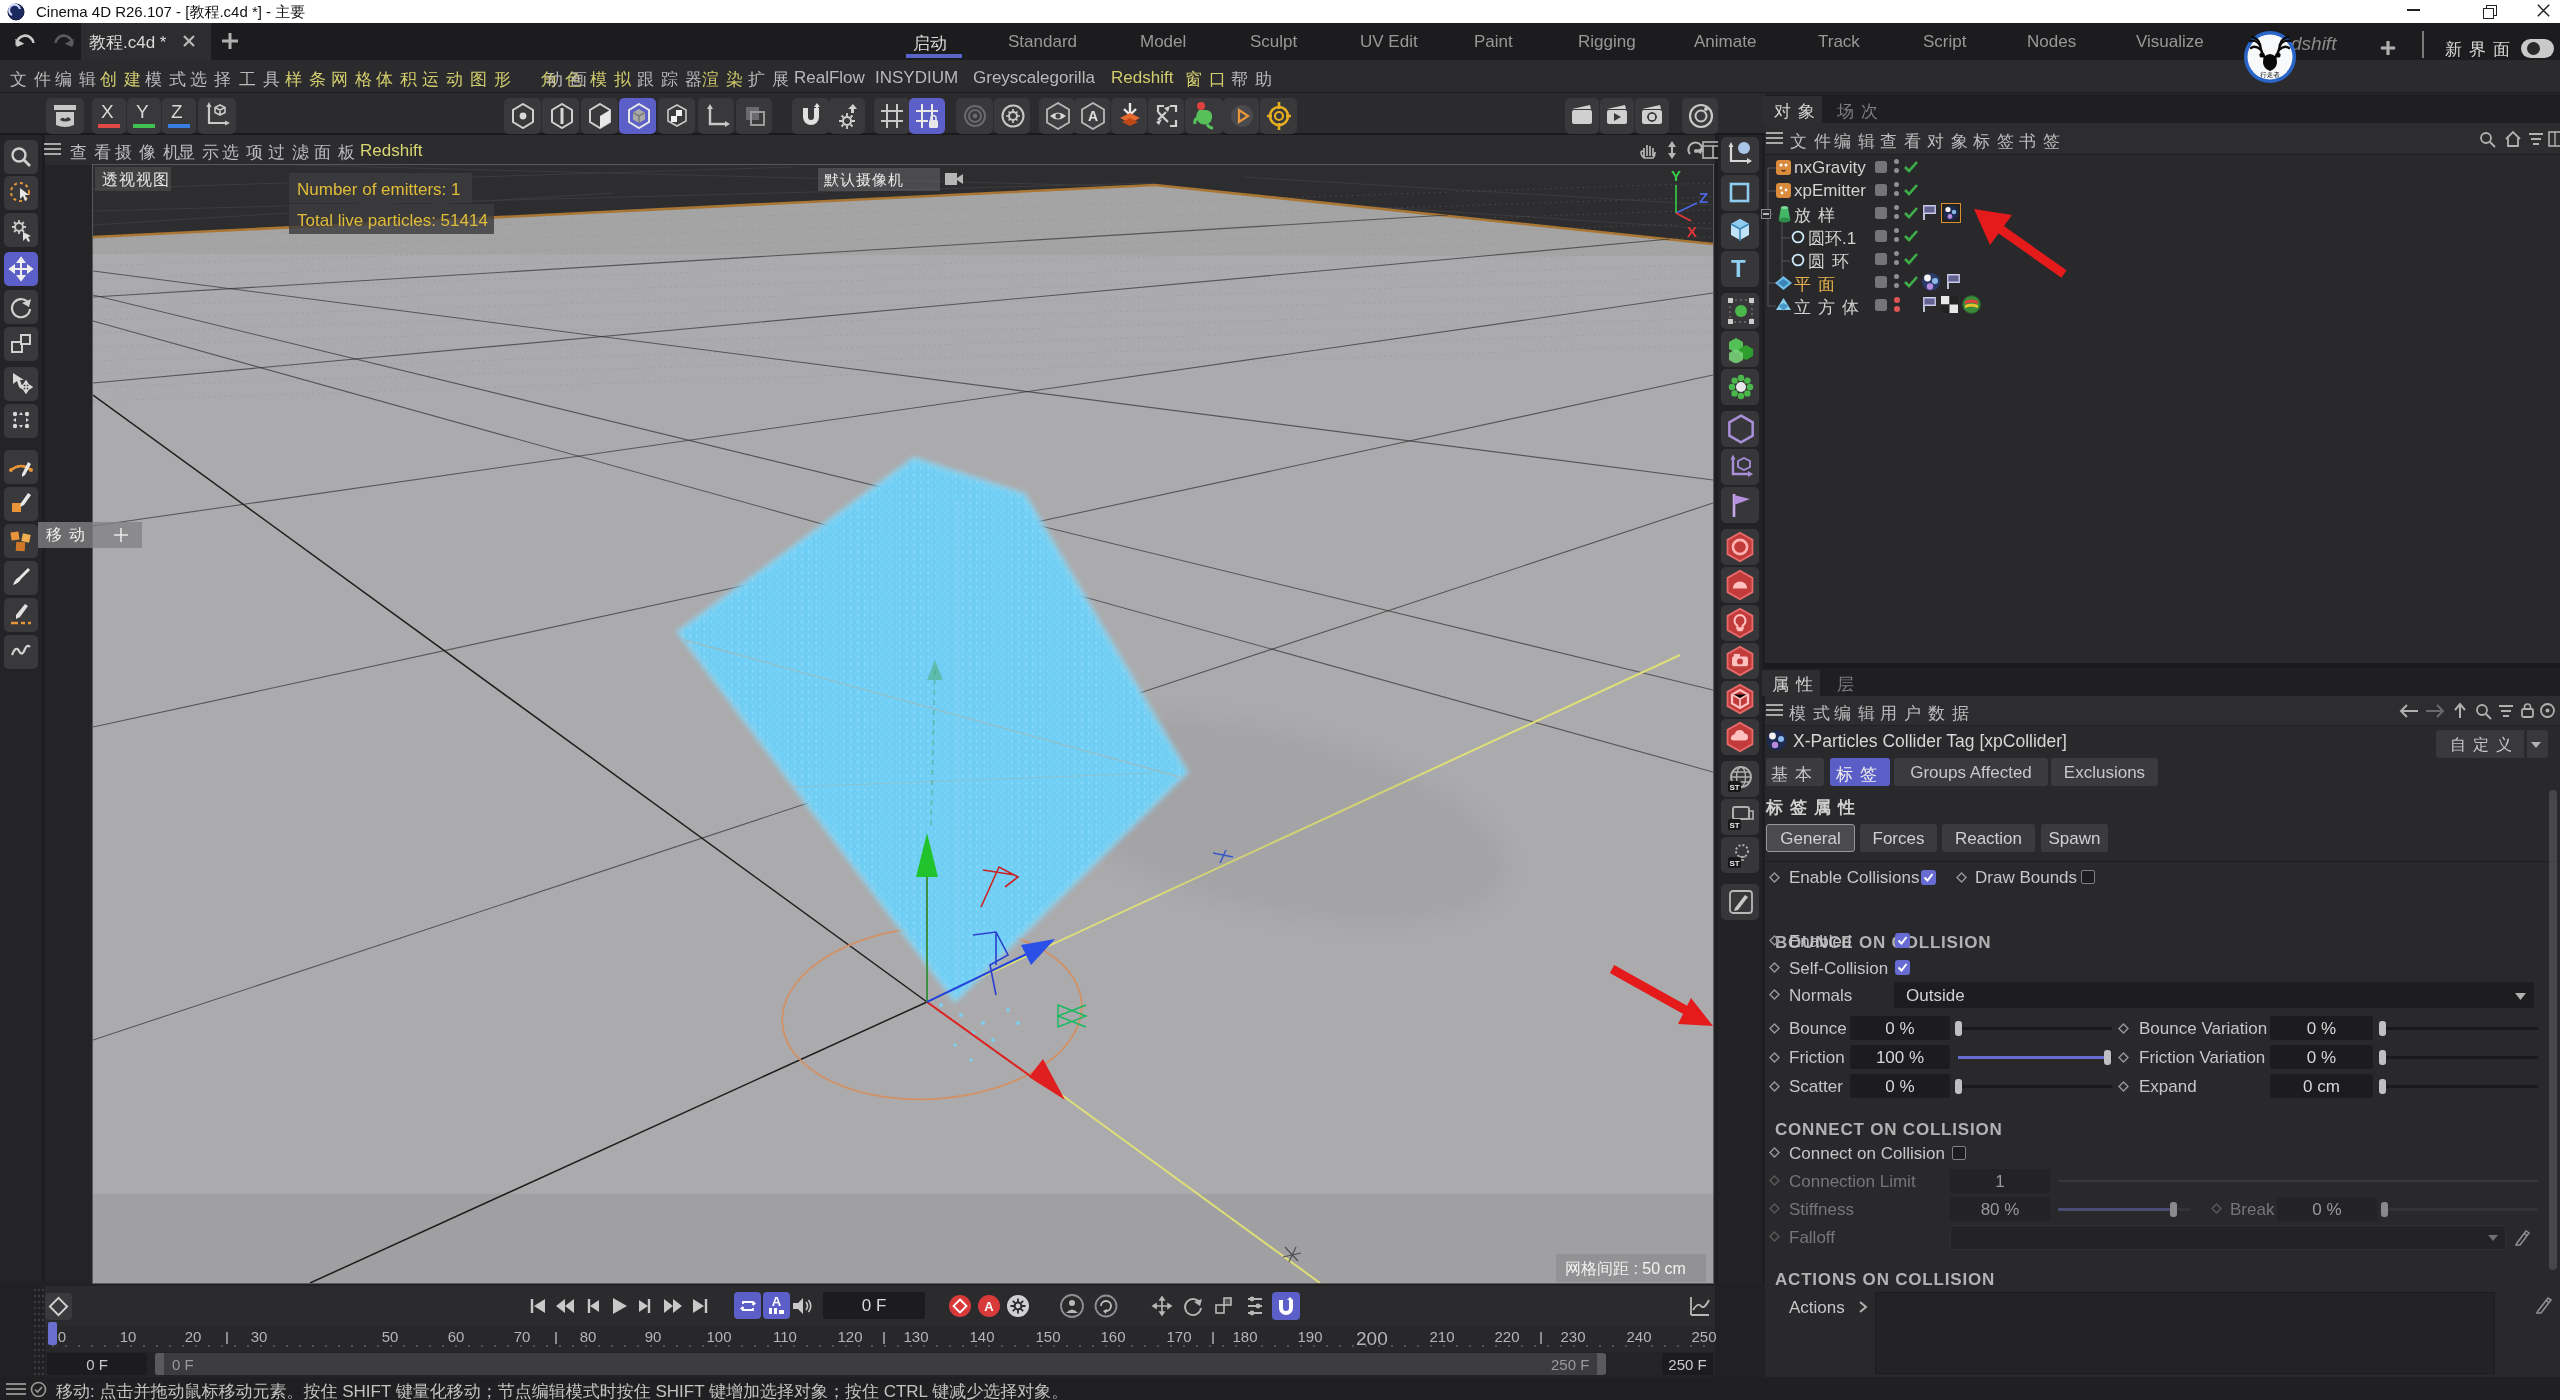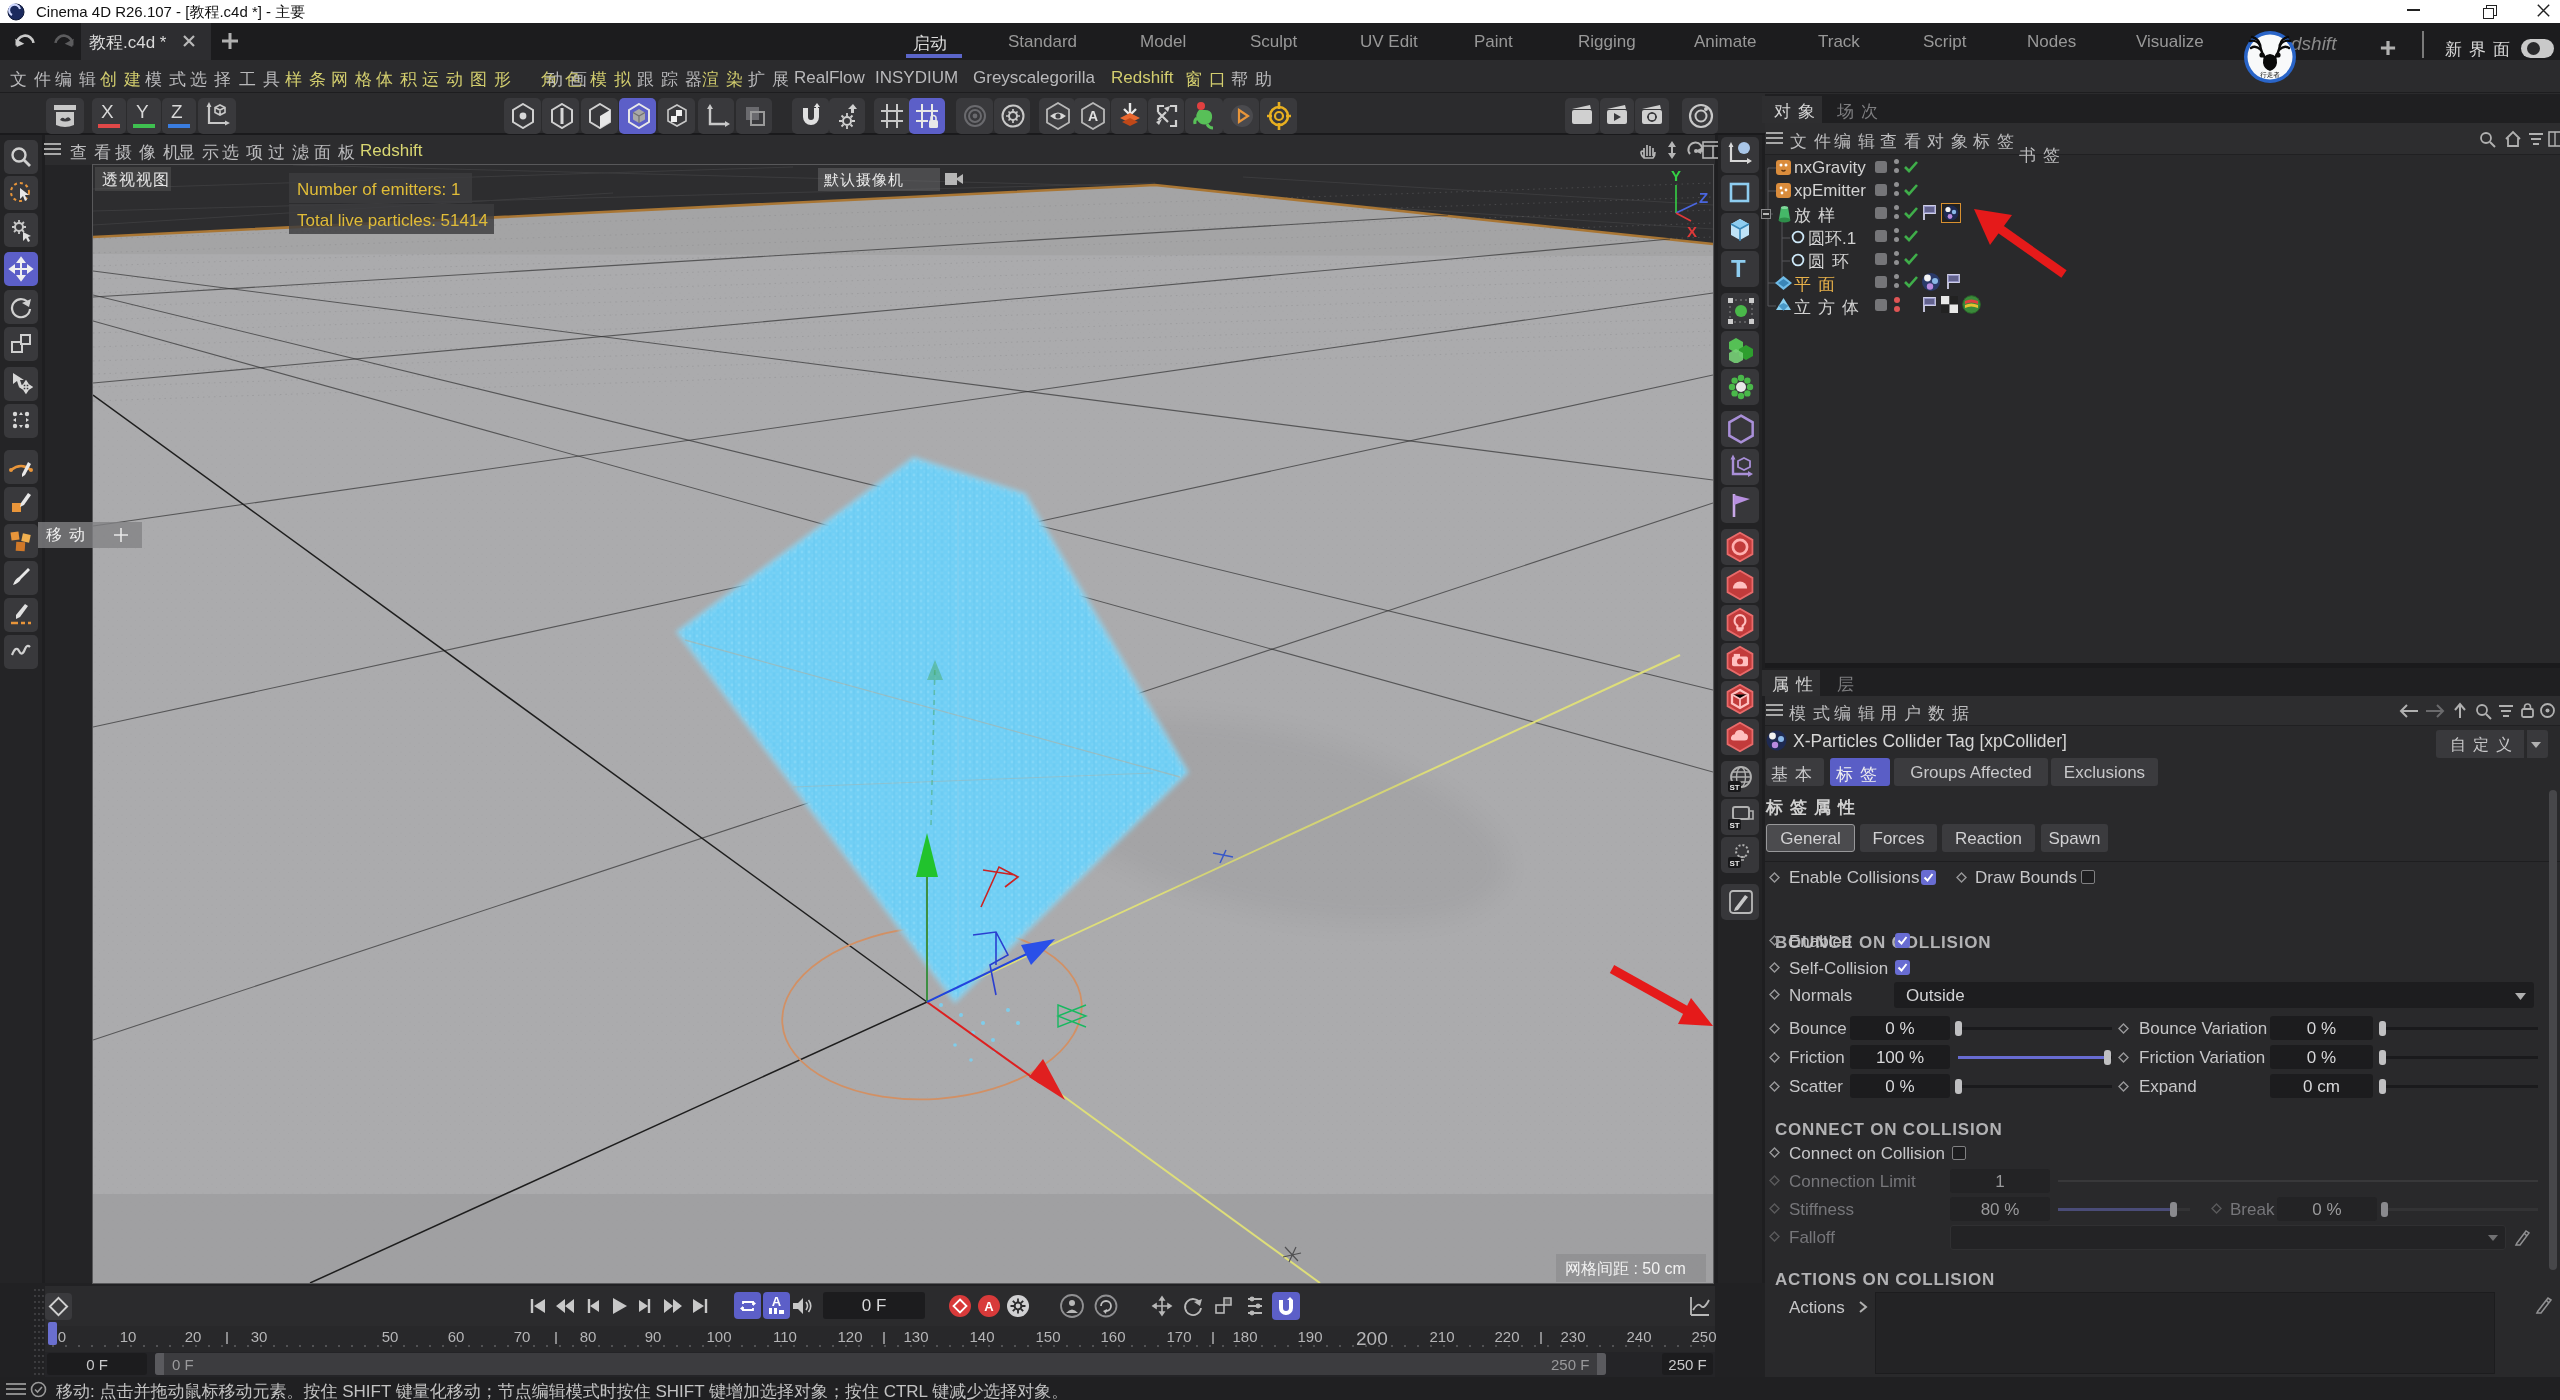--- a/index.html
+++ b/index.html
@@ -623,21 +623,21 @@
 <div class="tx cj" style="left:1837px;top:100px;font-size:17px;color:#7e7e80;">场次</div>
 <div class="ab" style="left:1765px;top:123px;width:795px;height:32px;background:#2d2d2f;border-bottom:1px solid #202022;box-sizing:border-box;"></div>
 <svg class="ab" style="left:1766px;top:131px" width="17" height="14" viewBox="0 0 17 14">
     <path d="M0 2 H17 M0 7 H17 M0 12 H17" stroke="#a8a8a8" stroke-width="2"></path>
   </svg>
 <div class="tx cj" style="left:1790px;top:130px;font-size:17px;color:#bcbcbe;">文件</div>
 <div class="tx cj" style="left:1834px;top:130px;font-size:17px;color:#bcbcbe;">编辑</div>
 <div class="tx cj" style="left:1880px;top:130px;font-size:17px;color:#bcbcbe;">查看</div>
 <div class="tx cj" style="left:1927px;top:130px;font-size:17px;color:#bcbcbe;">对象</div>
 <div class="tx cj" style="left:1973px;top:130px;font-size:17px;color:#bcbcbe;">标签</div>
-<div class="tx cj" style="left:2019px;top:144px;font-size:17px;color:#bcbcbe;">书签</div>
+<div class="tx cj" style="left:2019px;top:130px;font-size:17px;color:#bcbcbe;">书签</div>
 <svg class="ab" style="left:2478px;top:130px" width="18" height="18" viewBox="0 0 18 18">
     <circle cx="8" cy="8" r="5" fill="none" stroke="#b0b0b0" stroke-width="1.8"></circle>
     <path d="M12 12 L17 17" stroke="#b0b0b0" stroke-width="2"></path>
   </svg>
 <svg class="ab" style="left:2504px;top:130px" width="18" height="18" viewBox="0 0 18 18">
     <path d="M2 9 L9 2 L16 9 M4 8 V16 H14 V8" fill="none" stroke="#b0b0b0" stroke-width="1.8"></path>
   </svg>
 <svg class="ab" style="left:2528px;top:131px" width="16" height="16" viewBox="0 0 16 16">
     <path d="M1 3 H15 M3 8 H13 M5 13 H11" stroke="#b0b0b0" stroke-width="1.8"></path>
   </svg>

